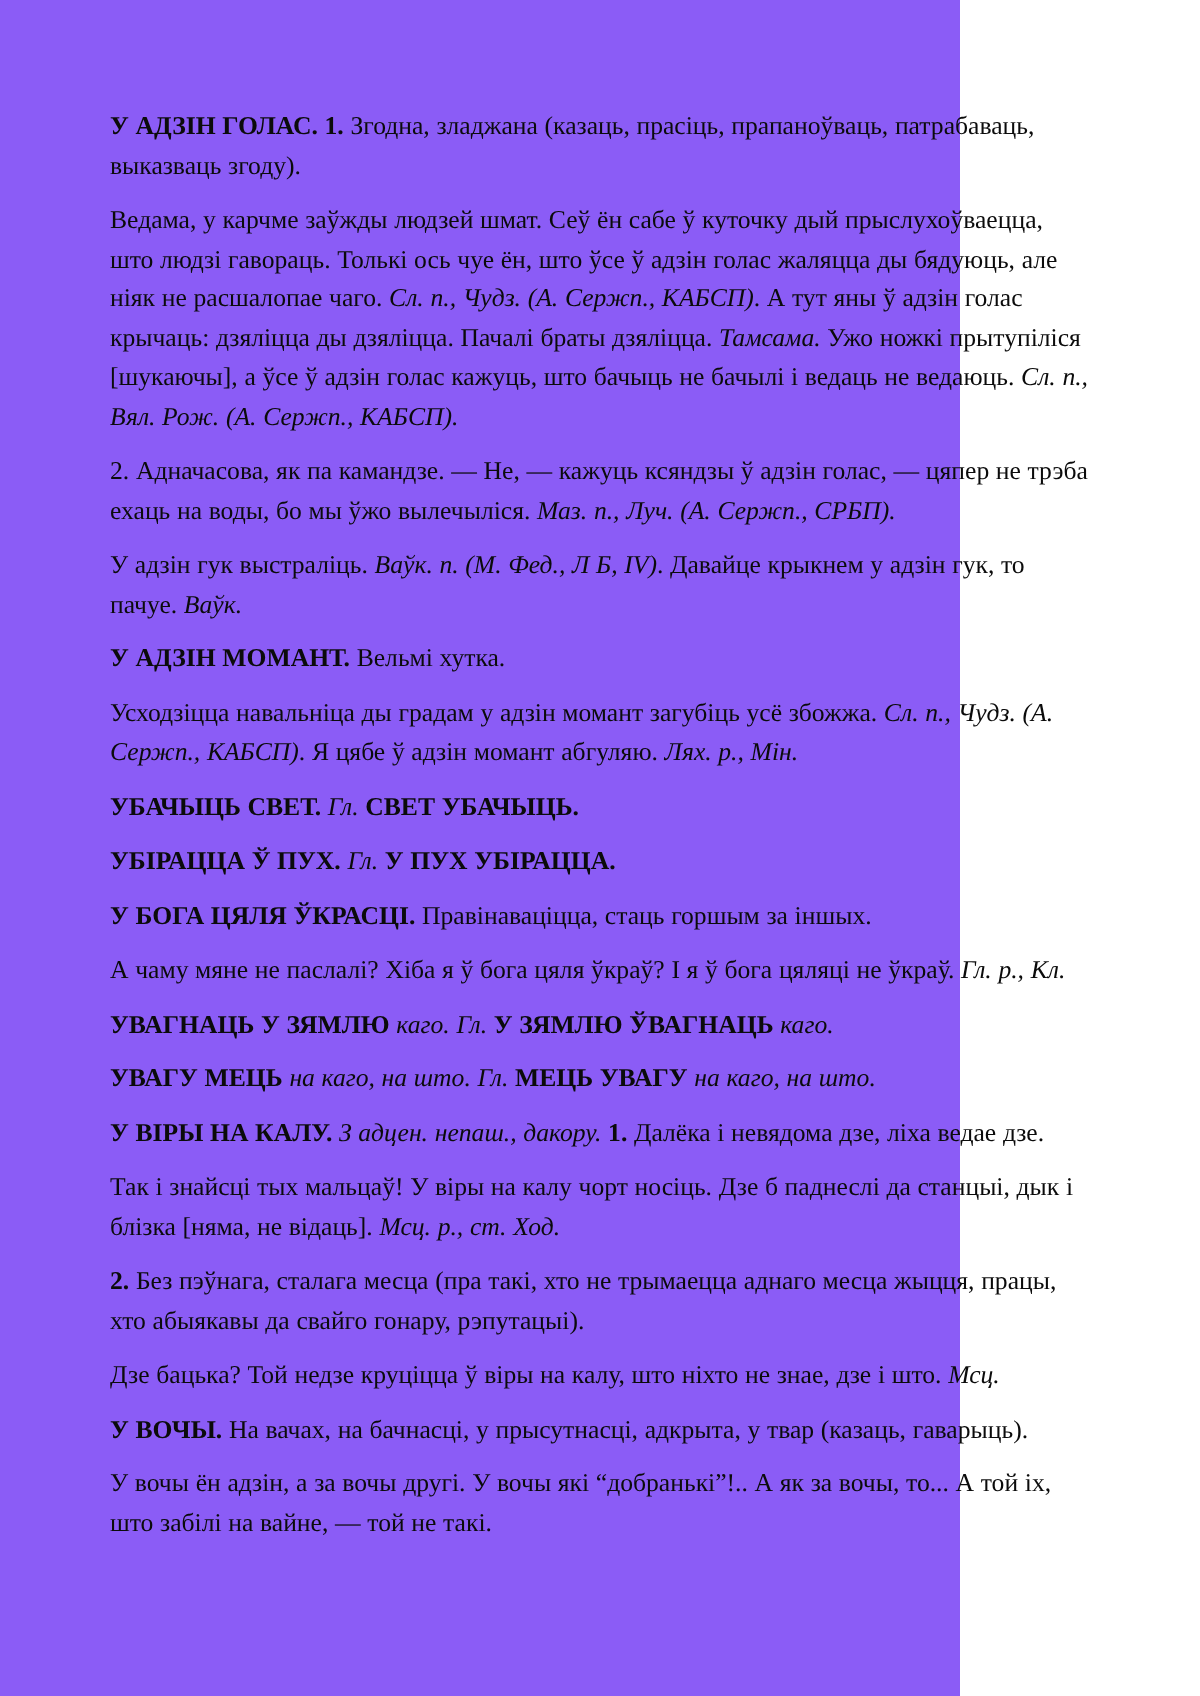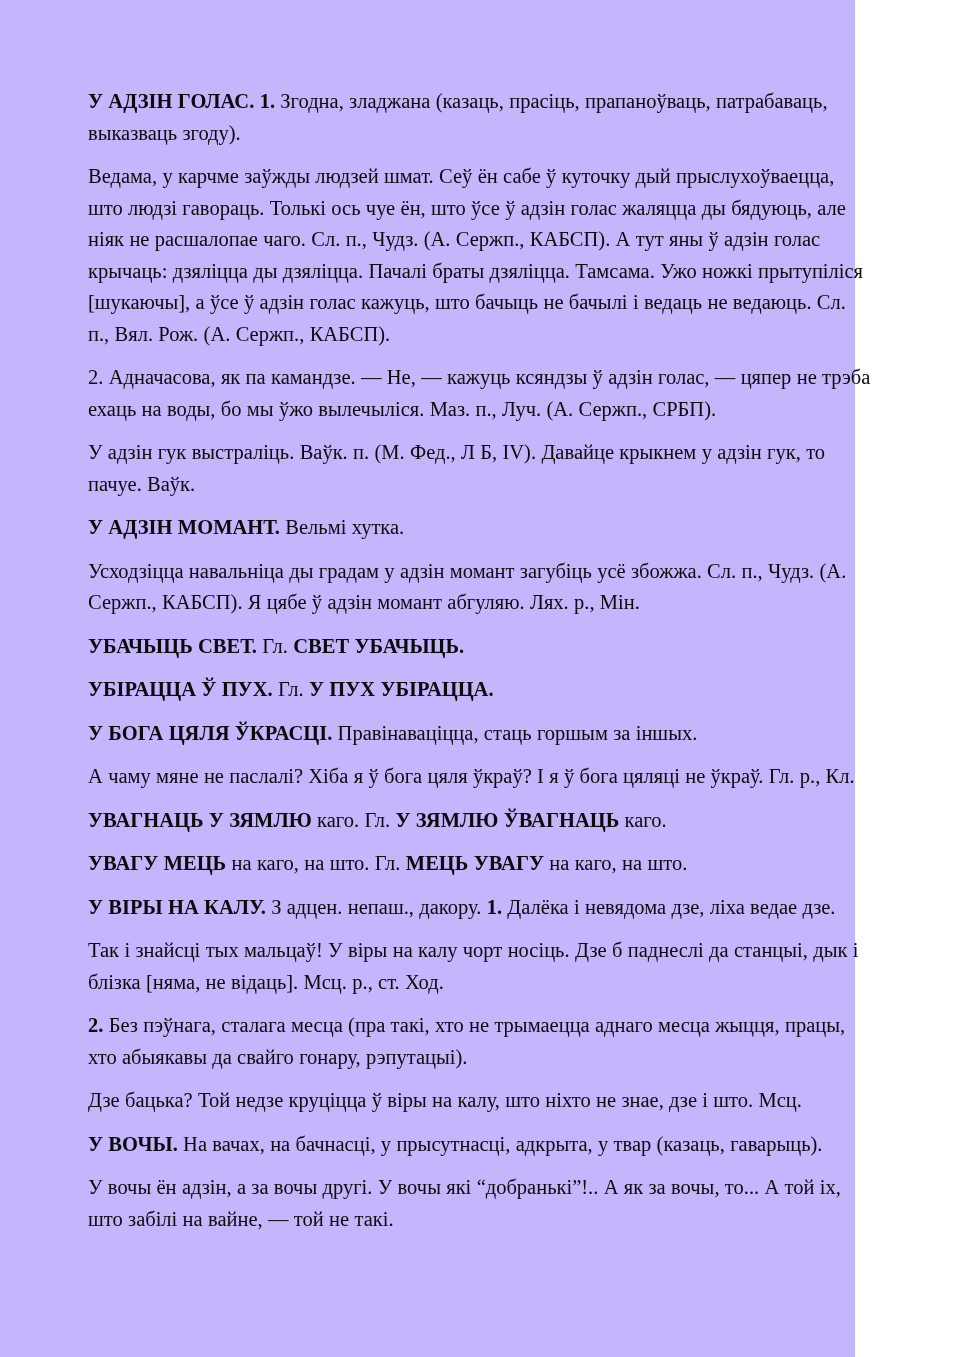--- a/index.html
+++ b/index.html
@@ -11,45 +11,46 @@
   body {
     width: 960px;
     height: 1357px;
     overflow: hidden;
     font-family: "Liberation Serif", "DejaVu Serif", serif;
     color: #0b0b0b;
     -webkit-font-smoothing: antialiased;
   }
   .page {
     position: relative;
-    width: 855px;
+    width: 768px;
     height: 1357px;
     box-sizing: border-box;
     padding: 86px 88px 0 88px;
-    background: #c4b5fd;
+    background: #8b5cf6;
   }
   .doc {
     width: 784px;
   }
   p.para {
     margin: 0 0 12px 0;
     font-size: 20.5px;
     line-height: 31.5px;
     text-align: left;
     word-spacing: 0.2px;
     text-rendering: optimizeLegibility;
   }
   p.para:last-child {
     margin-bottom: 0;
   }
   
   .hw {            
     font-weight: bold;
   }
   .it {            
+    font-style: italic;
   }
   .plain {
     font-weight: normal;
     font-style: normal;
   }
 </style>
 </head>
 <body>
 
 <div class="page">

